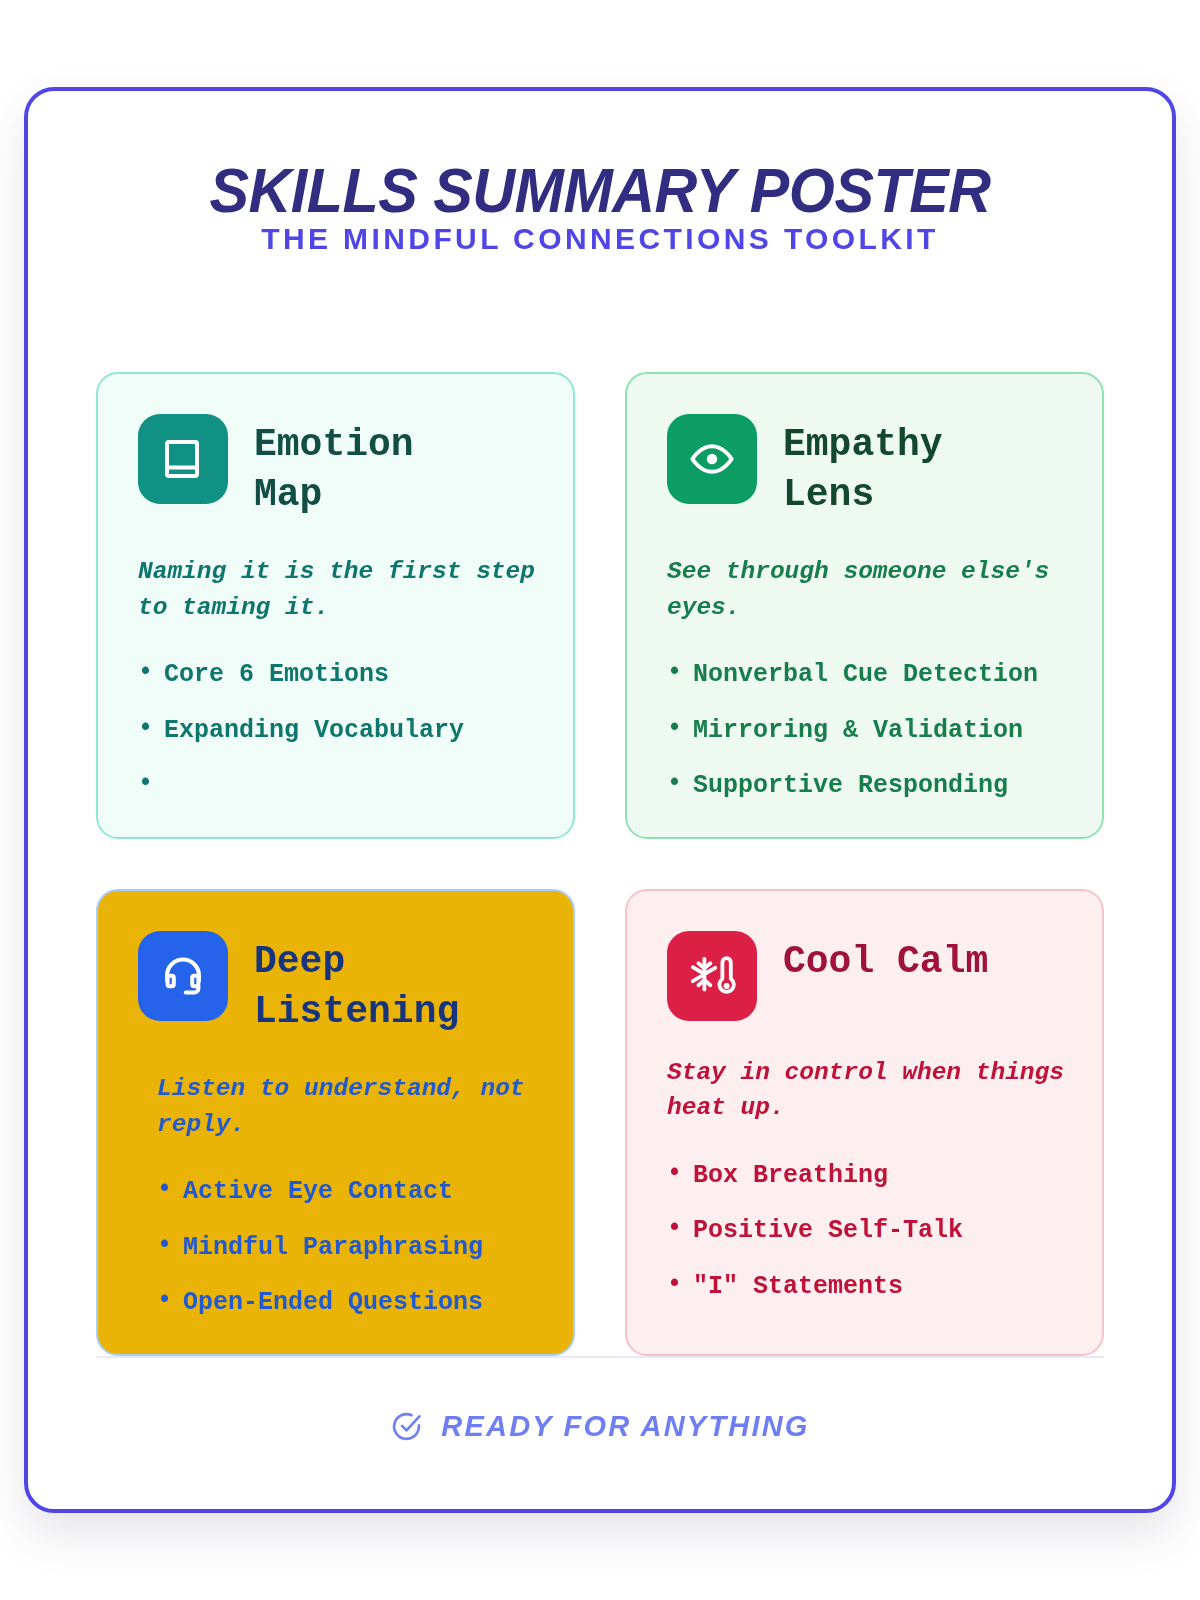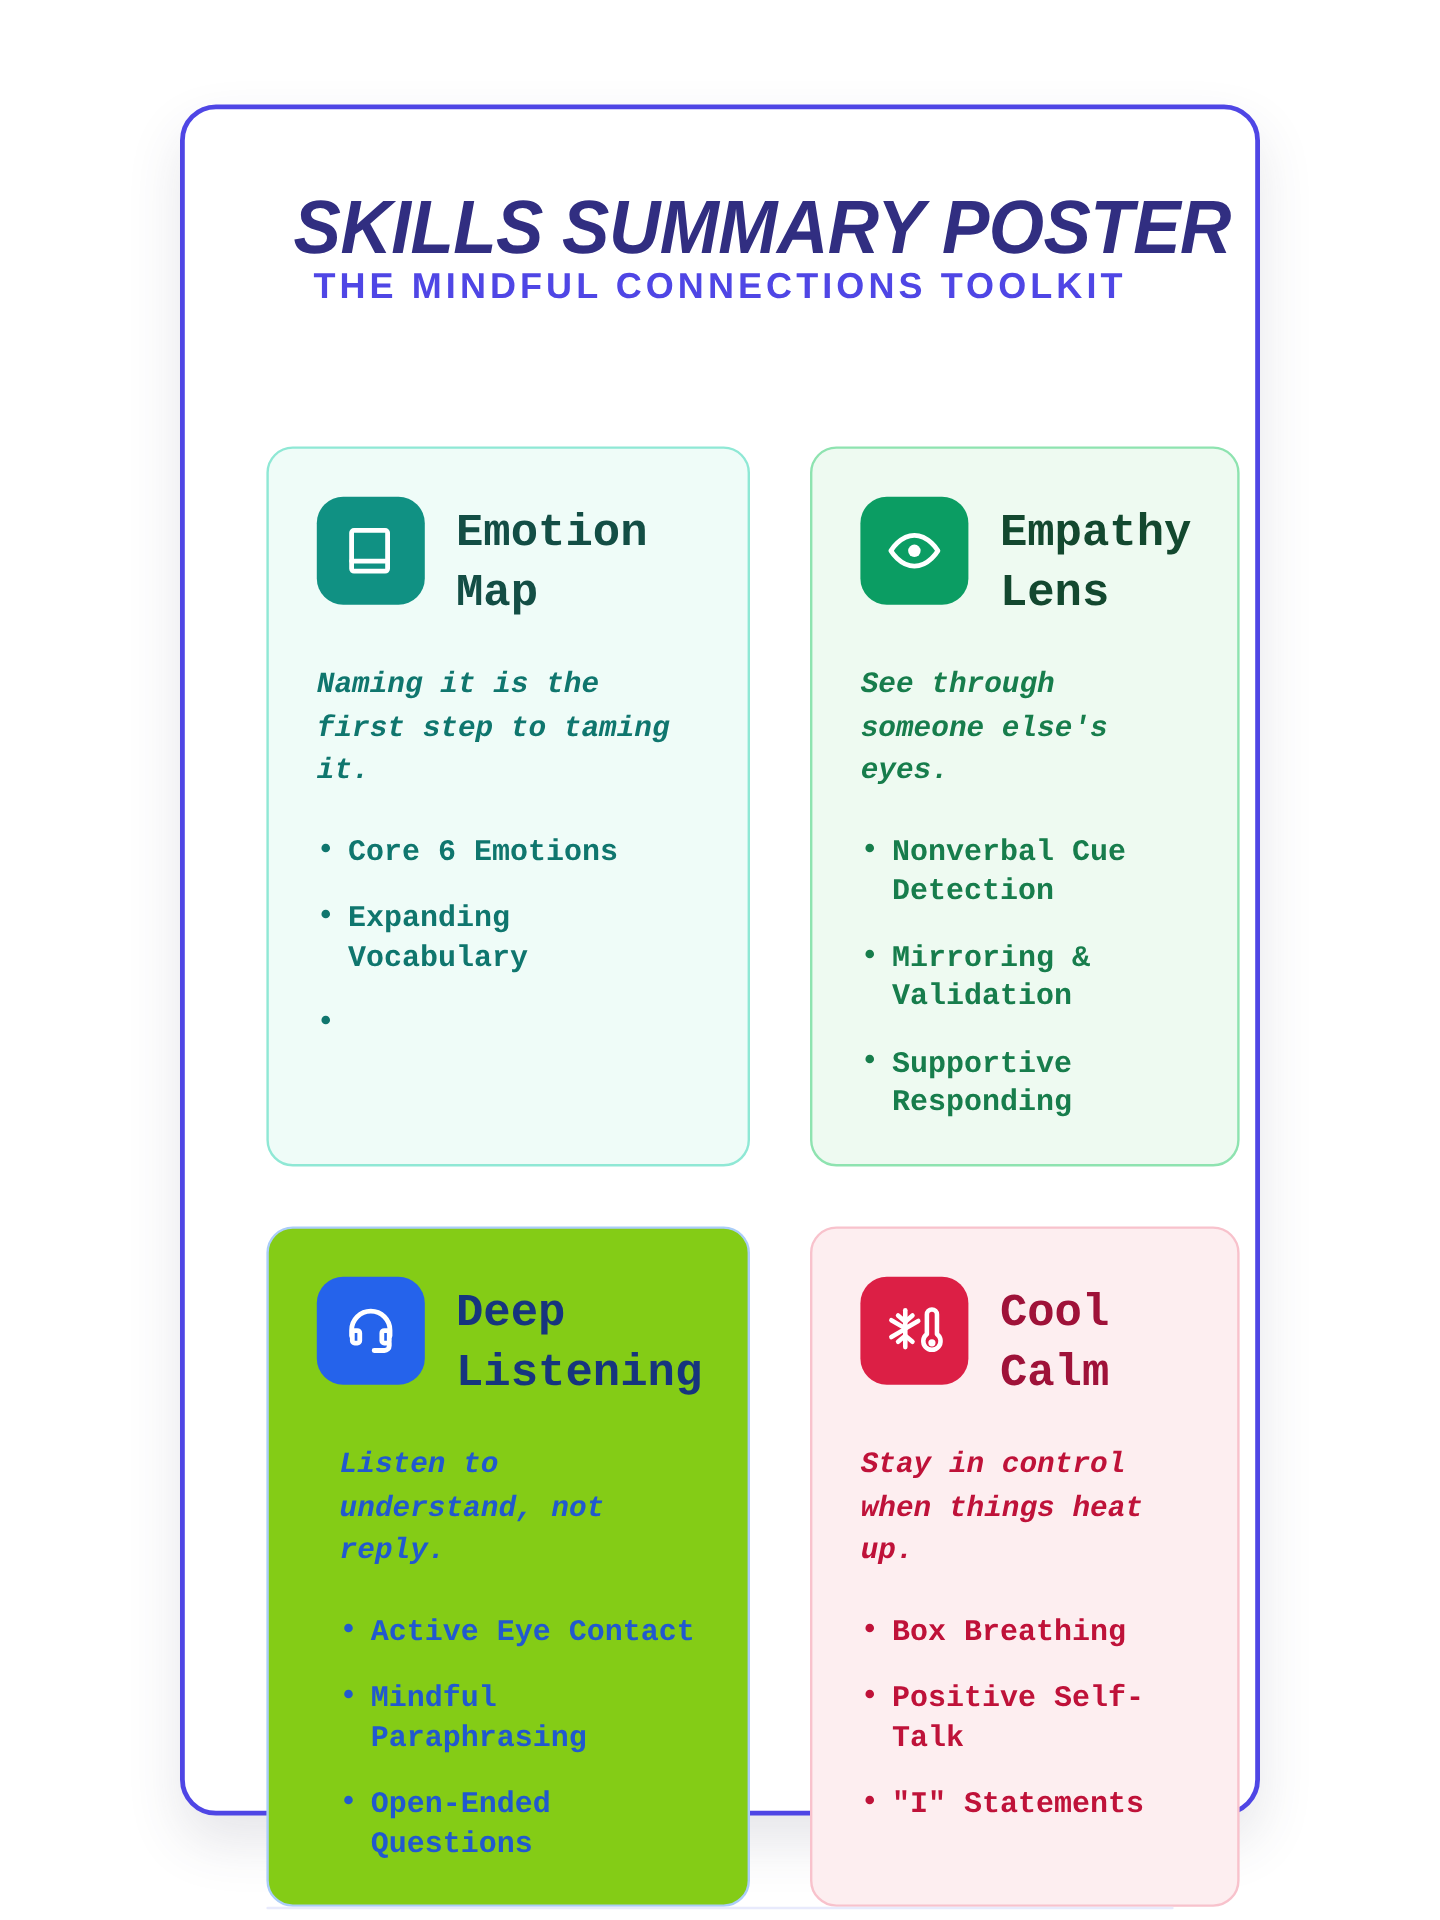--- a/index.html
+++ b/index.html
@@ -12,21 +12,21 @@
   body {
     background: #ffffff;
     font-family: "Liberation Sans", sans-serif;
     display: flex;
     align-items: center;
     justify-content: center;
   }
 
   .poster-frame {
     position: relative;
-    width: 900px;
+    width: 1152px;
     height: 1426px;
     background: #ffffff;
     border: 4px solid #4f46e5;
     border-radius: 30px;
     box-shadow: 0 22px 45px rgba(60, 60, 90, 0.13);
     padding: 58px 68px 40px 68px;
     display: flex;
     flex-direction: column;
   }
 
@@ -133,21 +133,21 @@
   .theme-teal  .card-title { color: #134e45; }
   .theme-teal  .card-tagline, .theme-teal .card-list li { color: #0f766e; }
 
   
   .theme-green { background: #eefaf1; border-color: #8ee3b0; }
   .theme-green .card-icon  { background: #0b9d63; }
   .theme-green .card-title { color: #13482f; }
   .theme-green .card-tagline, .theme-green .card-list li { color: #177d4c; }
 
   
-  .theme-blue  { background: #84cc16; border-color: #aacdf8; }
+  .theme-blue  { background: #eab308; border-color: #aacdf8; }
   .theme-blue  .card-icon  { background: #2563eb; }
   .theme-blue  .card-title { color: #16357e; }
   .theme-blue  .card-tagline, .theme-blue .card-list li { color: #2159cf; margin-left: 19px; }
 
   
   .theme-red   { background: #fdeef0; border-color: #f8c2cc; }
   .theme-red   .card-icon  { background: #dc1f45; }
   .theme-red   .card-title { color: #9f1239; }
   .theme-red   .card-tagline, .theme-red .card-list li { color: #bf1239; }
 

